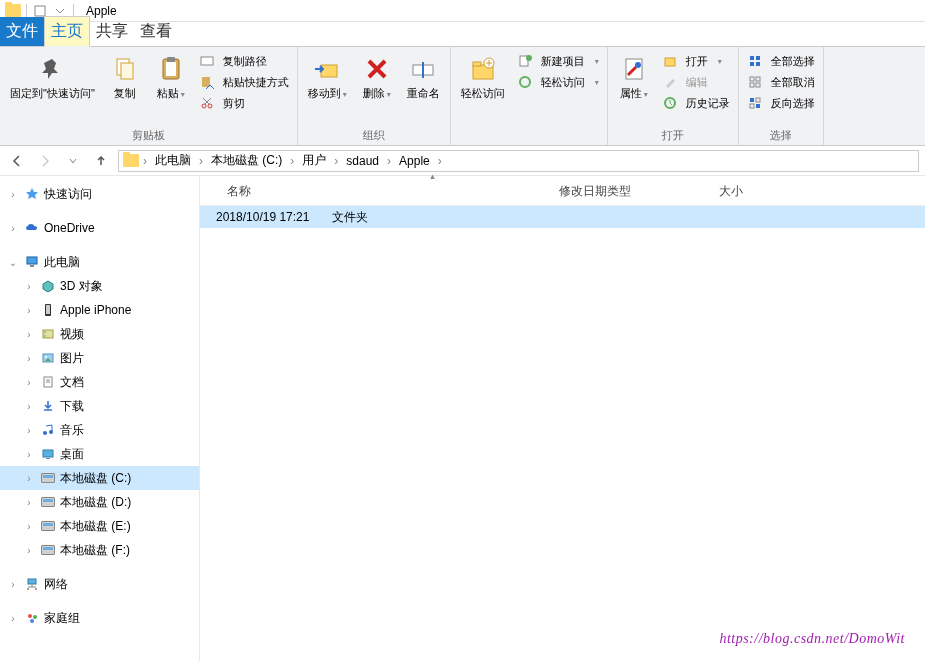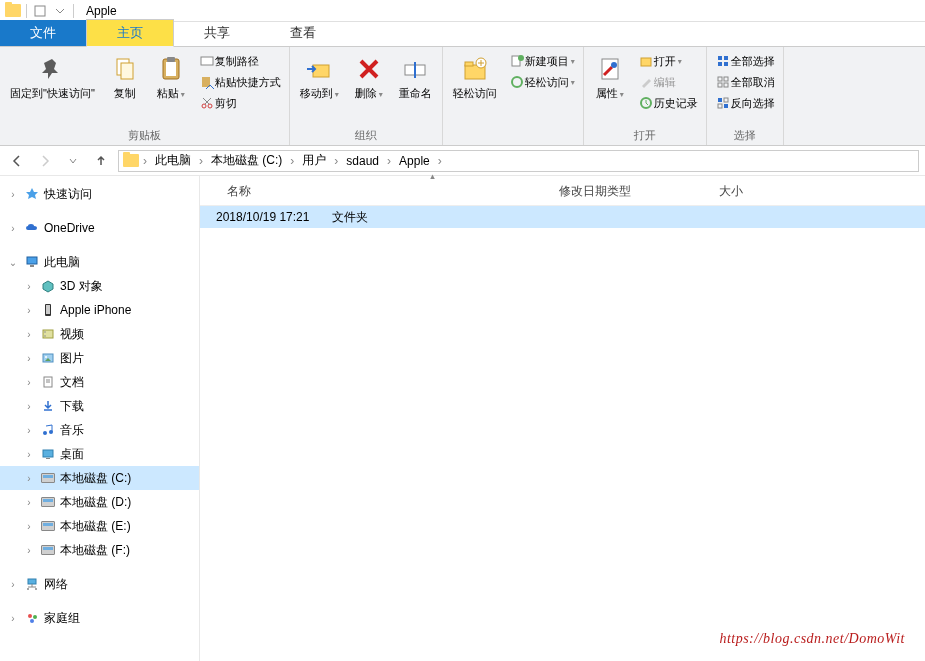--- a/index.html
+++ b/index.html
@@ -5,31 +5,31 @@
 * { box-sizing: border-box; margin: 0; padding: 0; font-family: "Microsoft YaHei", "Segoe UI", sans-serif; }
 body { width: 925px; height: 661px; background: #fff; overflow: hidden; font-size: 12px; color: #000; position: relative; }
 .titlebar { height: 22px; background: #fff; display: flex; align-items: center; border-bottom: 1px solid #e0e0e0; }
 .qat { display: flex; align-items: center; gap: 2px; padding: 0 4px; }
 .qat-icon { width: 18px; height: 18px; display: flex; align-items: center; justify-content: center; }
 .qat-sep { width: 1px; height: 14px; background: #ccc; margin: 0 2px; }
 .title-text { display: flex; align-items: center; gap: 4px; margin-left: 6px; }
 .folder-mini { width: 16px; height: 13px; background: #ffd667; border-radius: 1px; position: relative; }
 .folder-mini::before { content: ''; position: absolute; top: -2px; left: 0; width: 7px; height: 3px; background: #ffd667; border-radius: 1px 1px 0 0; }
 .tabs { height: 24px; display: flex; align-items: flex-end; background: #fff; }
-.tab { padding: 4px 30px; font-size: 13px; cursor: pointer; color: #333; }
+.tab { padding: 4px 6px; font-size: 16px; cursor: pointer; color: #333; }
 .tab.file { background: #1979ca; color: #fff; }
-.tab.active { border: 1px solid #ccc; border-bottom: 1px solid #f1f2f4; background: #fde047; margin-bottom: -1px; color: #1979ca; }
+.tab.active { border: 1px solid #ccc; border-bottom: 1px solid #f1f2f4; background: #fef9c3; margin-bottom: -1px; color: #1979ca; }
 .ribbon { height: 100px; background: #f1f2f4; border-top: 1px solid #ccc; border-bottom: 1px solid #ccc; display: flex; }
 .rgroup { border-right: 1px solid #d8d8d8; display: flex; flex-direction: column; padding: 2px 4px 0; }
 .rgroup-content { flex: 1; display: flex; align-items: flex-start; gap: 2px; }
 .rgroup-label { text-align: center; font-size: 11px; color: #666; padding: 2px 0; }
 .rbtn-lg { display: flex; flex-direction: column; align-items: center; justify-content: flex-start; padding: 4px 6px; cursor: pointer; min-width: 42px; gap: 2px; }
 .rbtn-lg .ico { width: 32px; height: 32px; display: flex; align-items: center; justify-content: center; }
 .rbtn-lg .lbl { font-size: 11px; text-align: center; line-height: 1.2; }
-.rbtn-sm { display: flex; align-items: center; gap: 0; padding: 2px 4px; cursor: pointer; font-size: 11px; white-space: nowrap; }
+.rbtn-sm { display: flex; align-items: center; gap: 8px; padding: 2px 4px; cursor: pointer; font-size: 11px; white-space: nowrap; }
 .rbtn-sm.disabled { color: #999; }
 .rbtn-sm .sico { width: 16px; height: 16px; display: flex; align-items: center; justify-content: center; }
 .rstack { display: flex; flex-direction: column; gap: 1px; padding-top: 2px; }
 .addrbar { height: 30px; border-bottom: 1px solid #e8e8e8; display: flex; align-items: center; padding: 0 6px; gap: 6px; }
 .nav-btn { width: 22px; height: 22px; display: flex; align-items: center; justify-content: center; color: #666; cursor: pointer; border-radius: 2px; }
 .nav-btn.disabled { color: #ccc; }
 .addr-field { flex: 1; height: 22px; border: 1px solid #ccc; display: flex; align-items: center; padding: 0 4px; gap: 2px; overflow: hidden; }
 .crumb { display: flex; align-items: center; padding: 0 4px; cursor: pointer; white-space: nowrap; }
 .crumb-sep { color: #888; padding: 0 2px; }
 .main { display: flex; height: 485px; }
@@ -43,21 +43,21 @@
 .colheaders { height: 28px; display: flex; align-items: center; border-bottom: 1px solid #eee; padding: 0 8px 0 16px; color: #444; }
 .col { font-size: 12px; }
 .col-name { width: 264px; margin-left: 11px; }
 .col-date { width: 116px; text-align: right; }
 .col-type { width: 112px; }
 .col-size { width: 80px; }
 .sort-ind { width: 100%; text-align: center; color: #888; font-size: 9px; line-height: 0; height: 8px; margin-top: -6px; }
 .filerow { height: 22px; display: flex; align-items: center; padding: 0 8px 0 16px; cursor: pointer; }
 .filerow.selected { background: #cce8ff; }
 .filerow .cell { font-size: 12px; display: flex; align-items: center; gap: 6px; }
-.watermark { position: absolute; right: 20px; bottom: 14px; color: #b91c1c; font-size: 14px; font-style: italic; font-family: Georgia, serif; letter-spacing: 0.5px; }
+.watermark { position: absolute; right: 20px; bottom: 14px; color: #a21caf; font-size: 14px; font-style: italic; font-family: Georgia, serif; letter-spacing: 0.5px; }
 .disk-ico { width: 14px; height: 10px; background: #d0d0d0; border: 1px solid #888; border-radius: 1px; position: relative; }
 .disk-ico::after { content:''; position:absolute; top:1px; left:1px; right:1px; height:3px; background:#6faee0; }
 .ribbon svg { overflow: visible; }
 .dd { font-size: 8px; color: #888; margin-left: 2px; }
 </style>
 </head>
 <body>
 
 <div class="titlebar">
   <div class="qat">

